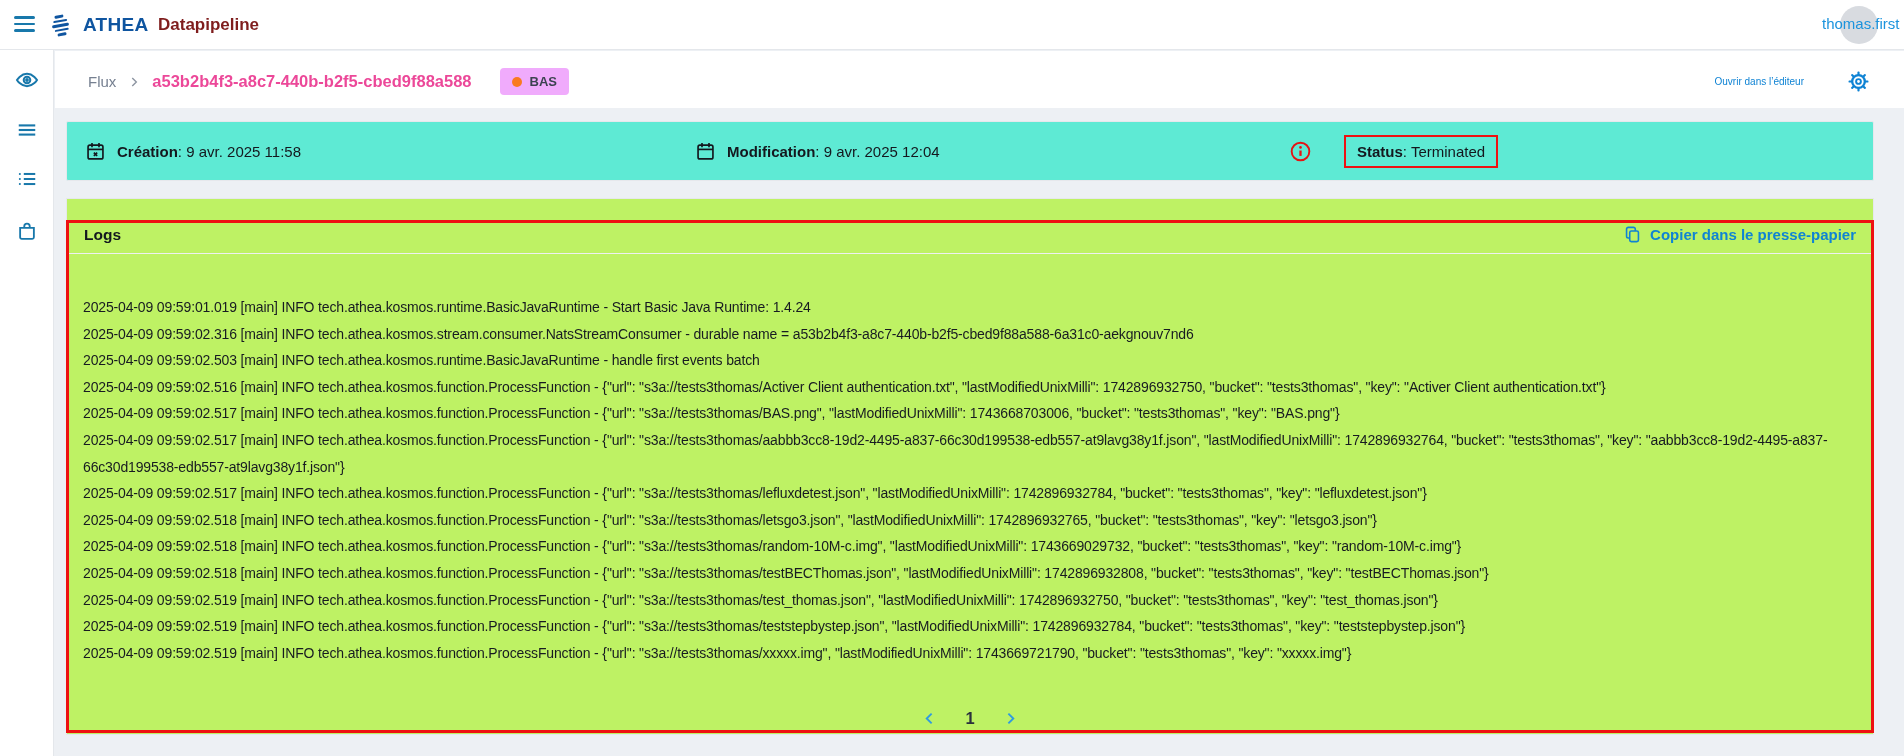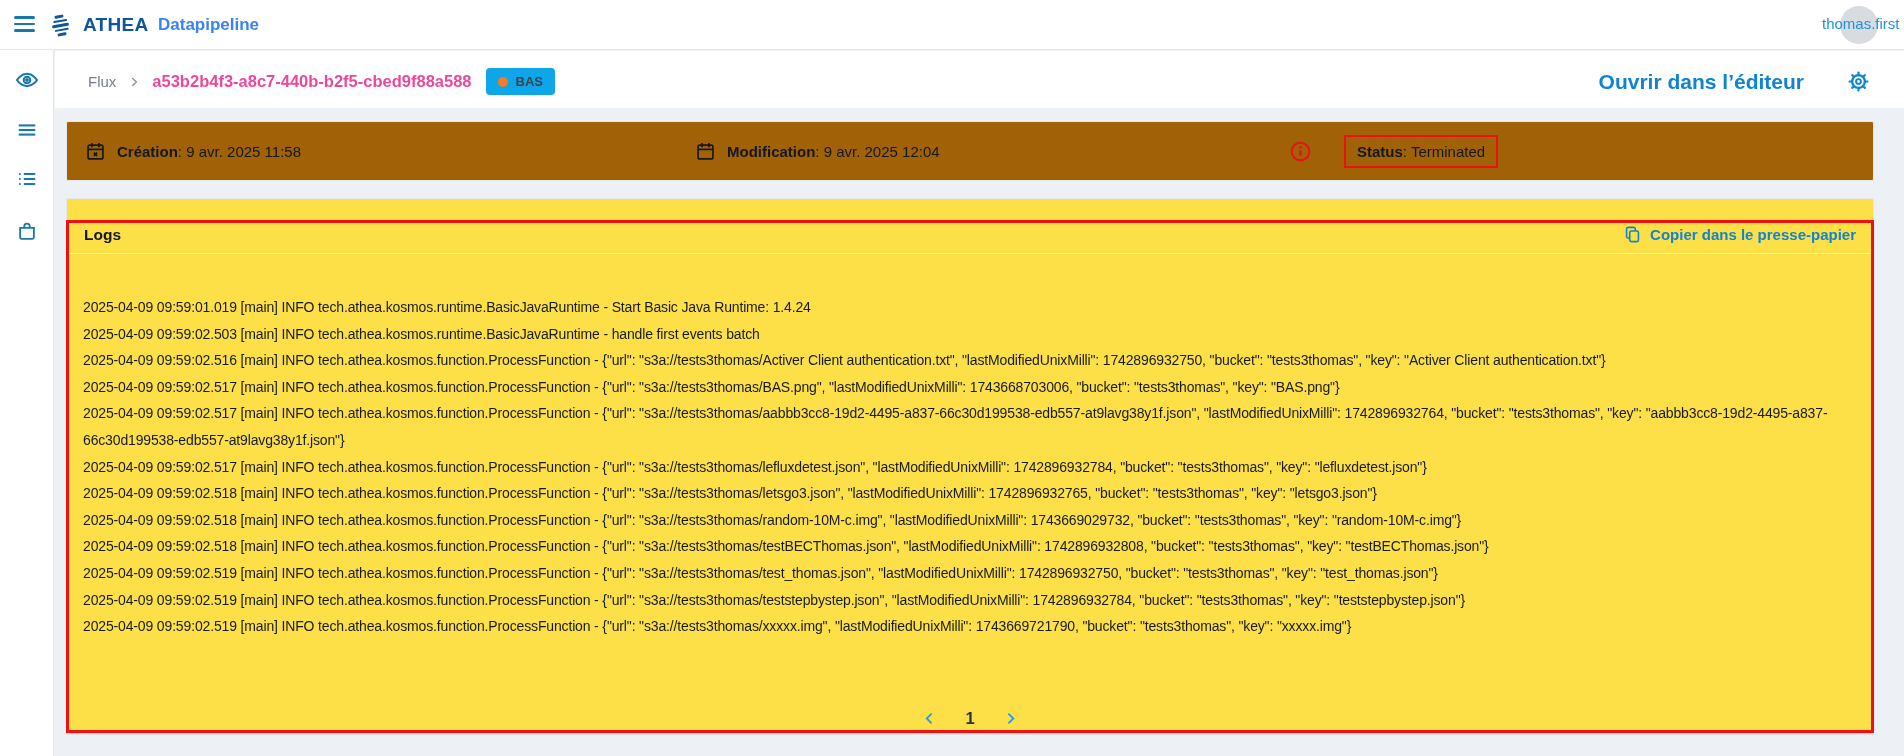--- a/index.html
+++ b/index.html
@@ -10,50 +10,50 @@
   .top-header { position:absolute; top:0; left:0; width:1904px; height:50px; background:#fff; border-bottom:1px solid #e4e7eb; z-index:20; }
   .burger { position:absolute; left:14px; top:14px; width:22px; height:20px; display:flex; flex-direction:column; justify-content:center; gap:4px; cursor:pointer; }
   .burger span { display:block; height:2.6px; width:21px; background:#1878ab; border-radius:2px; }
   .brand { position:absolute; left:52px; top:0; height:50px; display:flex; align-items:center; gap:14px; }
   .brand-glyph { display:flex; flex-direction:column; gap:2px; align-items:center; transform:rotate(-10deg); }
   .brand-glyph i { display:block; height:2.6px; background:#0f55a0; border-radius:2px; }
   .brand-glyph i:nth-child(1){width:9px;}  .brand-glyph i:nth-child(2){width:14px;}
   .brand-glyph i:nth-child(3){width:17px;} .brand-glyph i:nth-child(4){width:14px;}
   .brand-glyph i:nth-child(5){width:9px;}
   .brand-text { font-size:19px; font-weight:700; color:#0f55a0; letter-spacing:.3px; }
-  .app-name { position:absolute; left:158px; top:0; height:50px; display:flex; align-items:center; font-size:17px; font-weight:600; color:#3b82f6; }
+  .app-name { position:absolute; left:158px; top:0; height:50px; display:flex; align-items:center; font-size:17px; font-weight:600; color:#7f1d1d; }
   .avatar { position:absolute; left:1840px; top:6px; width:38px; height:38px; border-radius:50%; background:#d8dbe0; }
   .username { position:absolute; left:1822px; top:15px; font-size:15px; color:#1b93dd; white-space:nowrap; z-index:2; }
 
   
   .sidebar { position:absolute; top:50px; left:0; width:54px; height:706px; background:#fff; border-right:1px solid #e4e7eb; z-index:15; }
   .side-btn { position:absolute; left:0; width:54px; height:40px; display:flex; align-items:center; justify-content:center; cursor:pointer; color:#1878ab; }
   .side-btn svg { stroke:#1878ab; }
 
   
   .crumb-row { position:absolute; top:51px; left:55px; width:1849px; height:57px; background:#fff; display:flex; align-items:center; padding:4px 34px 0 33px; }
   .crumb-parent { font-size:15px; color:#768091; cursor:pointer; }
   .crumb-sep { margin:0 11px; display:flex; align-items:center; }
   .crumb-current { font-size:16.5px; font-weight:700; color:#ec4899; }
-  .env-badge { margin-left:14px; display:flex; align-items:center; gap:8px; background:#0ea5e9; border-radius:4px; padding:6px 12px; }
+  .env-badge { margin-left:28px; display:flex; align-items:center; gap:8px; background:#f0abfc; border-radius:4px; padding:6px 12px; }
   .env-dot { width:10px; height:10px; border-radius:50%; background:#f97a1f; }
   .env-label { font-size:13px; font-weight:700; color:#3c4350; }
-  .open-editor { margin-left:auto; font-size:21px; font-weight:700; color:#0f83d4; cursor:pointer; }
+  .open-editor { margin-left:auto; font-size:10px; font-weight:400; color:#0f83d4; cursor:pointer; }
   .gear-btn { margin-left:42px; width:24px; height:24px; cursor:pointer; display:flex; align-items:center; justify-content:center; }
 
   
-  .meta-card { position:absolute; top:121px; left:66px; width:1808px; height:60px; background:#a16207; border:1px solid #e6e8ec; border-radius:2px; }
+  .meta-card { position:absolute; top:121px; left:66px; width:1808px; height:60px; background:#5eead4; border:1px solid #e6e8ec; border-radius:2px; }
   .meta-item { position:absolute; top:0; height:58px; display:flex; align-items:center; gap:11px; }
   .meta-item.c1 { left:18px; } .meta-item.c2 { left:628px; } .meta-item.c3 { left:1222px;gap:32px; }
   .meta-text { font-size:15px; color:#14181e; }
   .meta-text b { font-weight:700; }
   .status-annotation { border:2.5px solid #ee1111; padding:6px 11px; display:flex; gap:0; }
 
   
-  .logs-card { position:absolute; top:198px; left:66px; width:1808px; height:537px; background:#fde047; border:1px solid #e6e8ec; }
+  .logs-card { position:absolute; top:198px; left:66px; width:1808px; height:537px; background:#bef264; border:1px solid #e6e8ec; }
   .logs-annotation { position:absolute; top:21px; left:-1px; right:-1px; bottom:1px; border:3px solid #ee1111; pointer-events:none; z-index:9; }
   .logs-header { height:55px; display:flex; align-items:flex-end; padding:0 17px 9px 17px; border-bottom:1px solid #eef0f3; }
   .logs-title { font-size:15.5px; font-weight:700; color:#13181f; }
   .copy-btn { margin-left:auto; display:flex; align-items:center; gap:8px; color:#0f83d4; font-size:15px; font-weight:600; cursor:pointer; }
   .logs-body { padding:40px 16px 0 16px; }
   .log-line { font-size:14px; line-height:26.6px; letter-spacing:-0.15px; color:#171b21; word-wrap:break-word; }
   .pager { position:absolute; bottom:6px; left:0; width:100%; display:flex; align-items:center; justify-content:center; gap:27px; z-index:10; }
   .pg-arrow { width:18px; height:18px; display:flex; align-items:center; justify-content:center; cursor:pointer; }
   .pg-num { font-size:16.5px; font-weight:700; color:#2a313c; }
 </style>
@@ -185,20 +185,21 @@
       <svg width="19" height="19" viewBox="0 0 24 24" fill="none" stroke="#0f83d4" stroke-width="2">
         <rect x="8.5" y="7.5" width="11" height="13.5" rx="2"></rect>
         <path d="M15.5 7.5V5.2A2.2 2.2 0 0 0 13.3 3H6.7A2.2 2.2 0 0 0 4.5 5.2v9.1a2.2 2.2 0 0 0 2.2 2.2h1.8"></path>
       </svg>
       <span>Copier dans le presse-papier</span>
     </span>
   </div>
   <div class="logs-body">
 
   <div class="log-line">2025-04-09 09:59:01.019 [main] INFO tech.athea.kosmos.runtime.BasicJavaRuntime - Start Basic Java Runtime: 1.4.24</div>
+      <div class="log-line">2025-04-09 09:59:02.316 [main] INFO tech.athea.kosmos.stream.consumer.NatsStreamConsumer - durable name = a53b2b4f3-a8c7-440b-b2f5-cbed9f88a588-6a31c0-aekgnouv7nd6</div>
       <div class="log-line">2025-04-09 09:59:02.503 [main] INFO tech.athea.kosmos.runtime.BasicJavaRuntime - handle first events batch</div>
       <div class="log-line">2025-04-09 09:59:02.516 [main] INFO tech.athea.kosmos.function.ProcessFunction - {"url": "s3a://tests3thomas/Activer Client authentication.txt", "lastModifiedUnixMilli": 1742896932750, "bucket": "tests3thomas", "key": "Activer Client authentication.txt"}</div>
       <div class="log-line">2025-04-09 09:59:02.517 [main] INFO tech.athea.kosmos.function.ProcessFunction - {"url": "s3a://tests3thomas/BAS.png", "lastModifiedUnixMilli": 1743668703006, "bucket": "tests3thomas", "key": "BAS.png"}</div>
       <div class="log-line">2025-04-09 09:59:02.517 [main] INFO tech.athea.kosmos.function.ProcessFunction - {"url": "s3a://tests3thomas/aabbb3cc8-19d2-4495-a837-66c30d199538-edb557-at9lavg38y1f.json", "lastModifiedUnixMilli": 1742896932764, "bucket": "tests3thomas", "key": "aabbb3cc8-19d2-4495-a837-66c30d199538-edb557-at9lavg38y1f.json"}</div>
       <div class="log-line">2025-04-09 09:59:02.517 [main] INFO tech.athea.kosmos.function.ProcessFunction - {"url": "s3a://tests3thomas/lefluxdetest.json", "lastModifiedUnixMilli": 1742896932784, "bucket": "tests3thomas", "key": "lefluxdetest.json"}</div>
       <div class="log-line">2025-04-09 09:59:02.518 [main] INFO tech.athea.kosmos.function.ProcessFunction - {"url": "s3a://tests3thomas/letsgo3.json", "lastModifiedUnixMilli": 1742896932765, "bucket": "tests3thomas", "key": "letsgo3.json"}</div>
       <div class="log-line">2025-04-09 09:59:02.518 [main] INFO tech.athea.kosmos.function.ProcessFunction - {"url": "s3a://tests3thomas/random-10M-c.img", "lastModifiedUnixMilli": 1743669029732, "bucket": "tests3thomas", "key": "random-10M-c.img"}</div>
       <div class="log-line">2025-04-09 09:59:02.518 [main] INFO tech.athea.kosmos.function.ProcessFunction - {"url": "s3a://tests3thomas/testBECThomas.json", "lastModifiedUnixMilli": 1742896932808, "bucket": "tests3thomas", "key": "testBECThomas.json"}</div>
       <div class="log-line">2025-04-09 09:59:02.519 [main] INFO tech.athea.kosmos.function.ProcessFunction - {"url": "s3a://tests3thomas/test_thomas.json", "lastModifiedUnixMilli": 1742896932750, "bucket": "tests3thomas", "key": "test_thomas.json"}</div>
       <div class="log-line">2025-04-09 09:59:02.519 [main] INFO tech.athea.kosmos.function.ProcessFunction - {"url": "s3a://tests3thomas/teststepbystep.json", "lastModifiedUnixMilli": 1742896932784, "bucket": "tests3thomas", "key": "teststepbystep.json"}</div>

